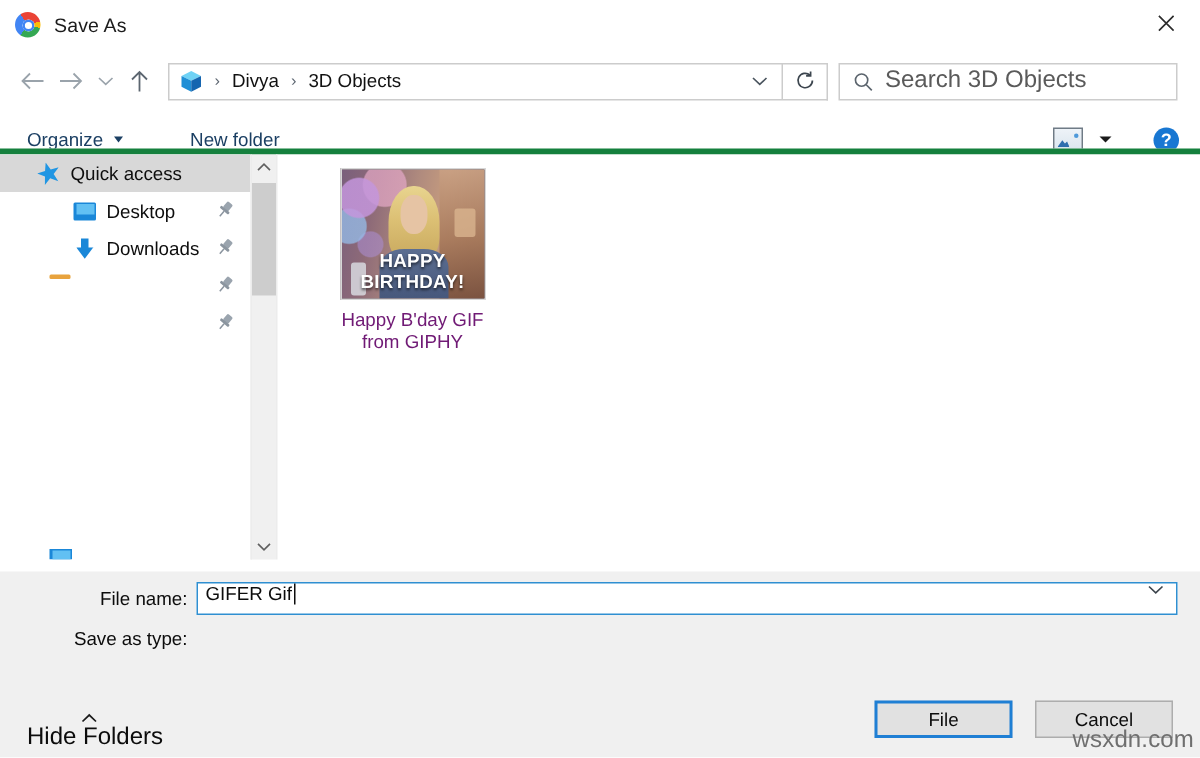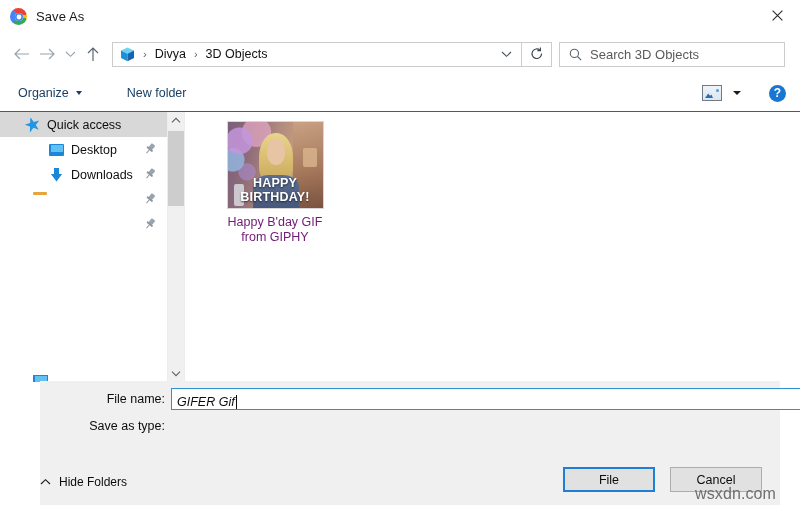--- a/index.html
+++ b/index.html
@@ -153,21 +153,21 @@
     flex: none;
   }
   .search-icon {
     margin-left: 9px;
     margin-right: 8px;
     color: #5b646d;
     display: flex;
     flex: none;
   }
   .search-placeholder {
-    font-size: 13px;
+    font-size: 16px;
     color: #5a5a5a;
   }
 
   
   .cmdbar {
     position: absolute;
     left: 0; top: 75px;
     width: 800px; height: 36px;
     background: #ffffff;
     display: flex;
@@ -236,24 +236,24 @@
     font-weight: bold;
     display: flex;
     align-items: center;
     justify-content: center;
     line-height: 1;
   }
 
   
   .body-area {
     position: absolute;
-    left: 0; top: 111px;
+    left: 0; top: 99px;
     width: 800px; height: 270px;
     background: #ffffff;
-    border-top: 1px solid #15803d;
+    border-top: 4px solid #15803d;
     display: flex;
   }
   .navpane {
     width: 167px;
     position: relative;
     background: #ffffff;
     overflow: hidden;
     flex: none;
   }
   .nav-item {
@@ -493,23 +493,22 @@
     font-size: 12.5px;
     color: #701a75;
     line-height: 15px;
     width: 118px;
   }
 
   
   .lower {
     position: absolute;
     left: 0; top: 381px;
-    width: 740px; height: 124px;
+    width: 800px; height: 124px;
     background: #f0f0f0;
-    margin-left: 40px;
   }
   .form-row {
     position: absolute;
     left: 0;
     width: 800px;
     height: 22px;
     display: flex;
     align-items: center;
   }
   .row-filename { top: 7px; }
@@ -521,24 +520,23 @@
     box-sizing: border-box;
     font-size: 12.5px;
     color: #0c0c0c;
     flex: none;
   }
   .combo {
     width: 654px;
     height: 22px;
     box-sizing: border-box;
     display: flex;
-    align-items: flex-end;
-    position: relative;
-    flex: none;
-    font-style: italic;
+    align-items: flex-start;
+    position: relative;
+    flex: none;
   }
   .combo.focused {
     background: #ffffff;
     border: 1px solid #2f8fd1;
   }
   .combo.disabledlook {
     background: #efefef;
     border: 1px solid #c4c4c4;
   }
   .combo-value {
@@ -556,26 +554,27 @@
   .combo-chev {
     position: absolute;
     right: 8px;
     color: #3c444c;
     display: flex;
     align-items: center;
   }
 
   .hide-folders {
     position: absolute;
-    left: 0;
+    left: 18px;
     top: 94px;
     display: flex;
     align-items: center;
-    font-size: 12px;
+    font-size: 16px;
     color: #0c0c0c;
+    flex-direction: column;
   }
   .hf-chev {
     margin-right: 8px;
     color: #1b1b1b;
     display: flex;
     align-items: center;
   }
   .btn {
     position: absolute;
     height: 25px;

